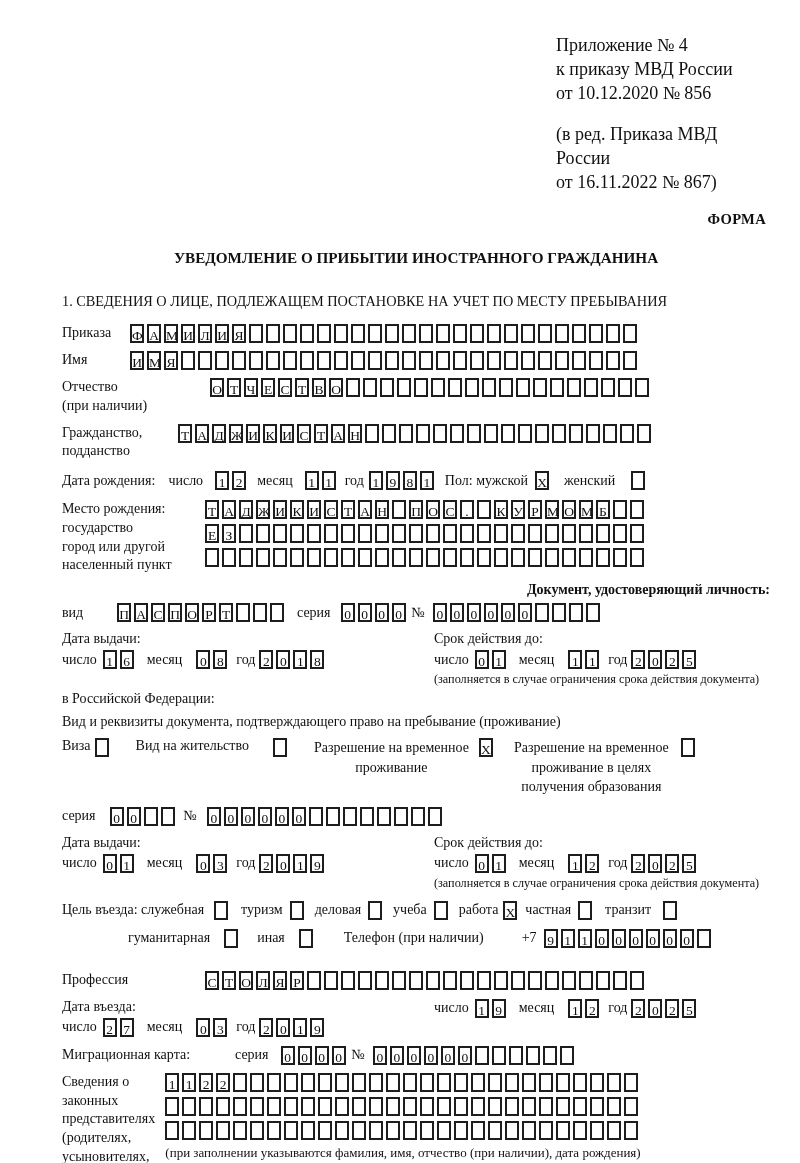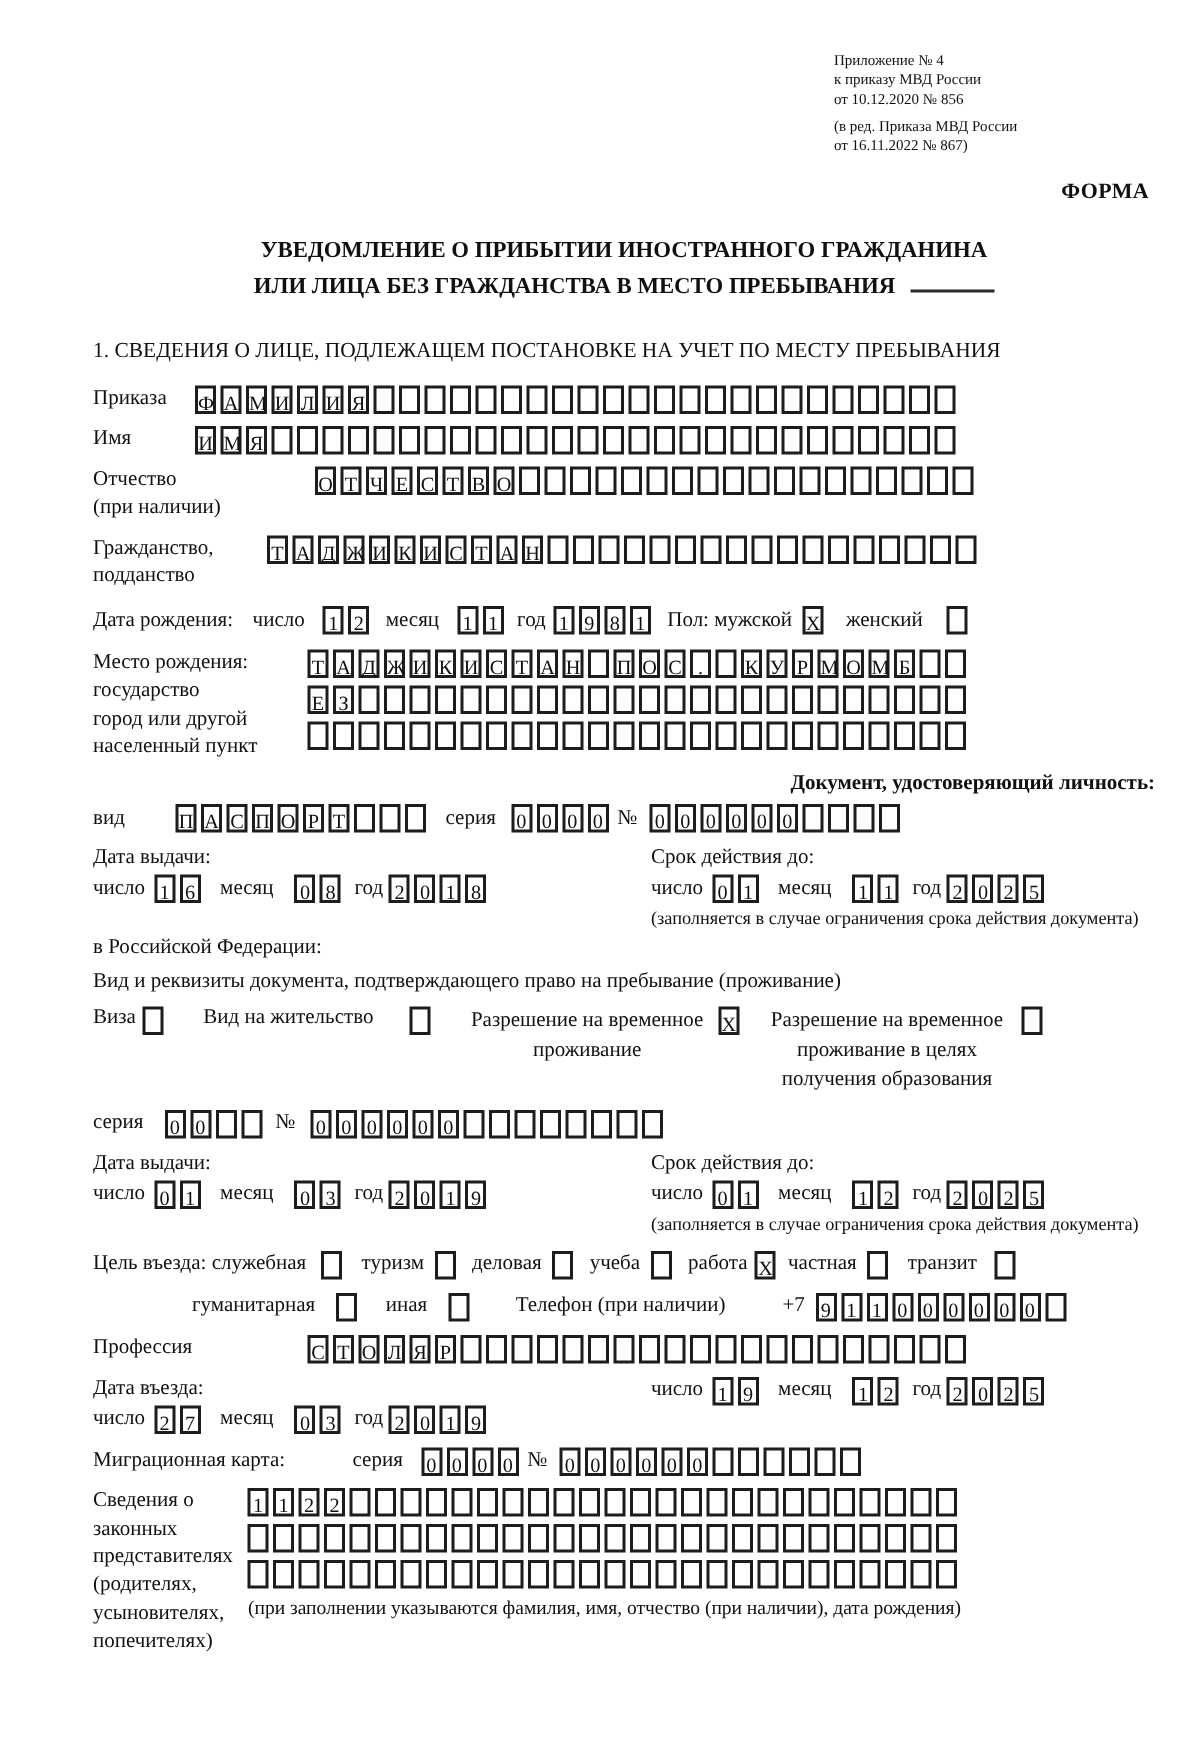--- a/index.html
+++ b/index.html
@@ -3,22 +3,22 @@
 <meta charset="utf-8">
 <style>
   * { margin:0; padding:0; box-sizing:border-box; }
   html,body { background:#ffffff; }
   .page {
     position:relative; width:800px; height:1163px; overflow:hidden;
     background:#fff; color:#101010;
     font-family:"Liberation Serif", serif; font-size:14px;
   }
   .inner { padding:34px 30px 10px 62px; }
-  .appendix { margin-left:494px; font-size:10px; line-height:1.32;font-family:Liberation Serif, serif; }
-  .appendix-gap { margin-top:4px; }
+  .appendix { margin-left:494px; font-size:18px; line-height:1.32;font-family:Liberation Serif, serif; }
+  .appendix-gap { margin-top:18px; }
   .form-label { text-align:right; font-weight:700; font-size:14.6px; margin-top:16px; padding-right:4px; letter-spacing:.3px; }
   .title { text-align:center; font-weight:700; font-size:15.2px; line-height:1.55; margin-top:18px; }
   .title-underline { display:inline-block; width:56px; border-bottom:2px solid #2a2a2a; margin-left:10px; }
   .sec-heading { font-weight:400; font-size:14.3px; margin-top:24px; }
 
   .frow { display:flex; align-items:center; margin-top:8px; }
   .top { align-items:flex-start; }
   .cells { display:inline-flex; flex:none; }
   .cell {
     flex:none; display:inline-block; width:14px; height:19px;
@@ -50,21 +50,20 @@
     <div>к приказу МВД России</div>
     <div>от 10.12.2020 № 856</div>
     <div class="appendix-gap">(в ред. Приказа МВД России</div>
     <div>от 16.11.2022 № 867)</div>
   </div>
 
   <div class="form-label">ФОРМА</div>
 
   <div class="title">
     <div>УВЕДОМЛЕНИЕ О ПРИБЫТИИ ИНОСТРАННОГО ГРАЖДАНИНА</div>
-    <div><span>ИЛИ ЛИЦА БЕЗ ГРАЖДАНСТВА В МЕСТО ПРЕБЫВАНИЯ</span><span class="title-underline"></span></div>
   </div>
 
   <div class="sec-heading">1. СВЕДЕНИЯ О ЛИЦЕ, ПОДЛЕЖАЩЕМ ПОСТАНОВКЕ НА УЧЕТ ПО МЕСТУ ПРЕБЫВАНИЯ</div>
 
   <div class="frow" style="margin-top:14px">
     <span class="lines" style="width:68px">Приказа</span>
     <span class="cells">
           <span class="cell">Ф</span>
           <span class="cell">А</span>
           <span class="cell">М</span>
@@ -539,21 +538,21 @@
           <span class="cell">0</span>
           <span class="cell">0</span>
           <span class="cell">0</span>
           <span class="cell">0</span>
           <span class="cell">0</span>
           <span class="cell">0</span>
           <span class="cell"></span>
         </span>
   </div>
 
-  <div class="frow" style="margin-top:9px">
+  <div class="frow" style="margin-top:23px">
     <span style="width:143px">Профессия</span>
     <span class="cells">
           <span class="cell">С</span>
           <span class="cell">Т</span>
           <span class="cell">О</span>
           <span class="cell">Л</span>
           <span class="cell">Я</span>
           <span class="cell">Р</span>
           <span class="cell"></span>
           <span class="cell"></span>

